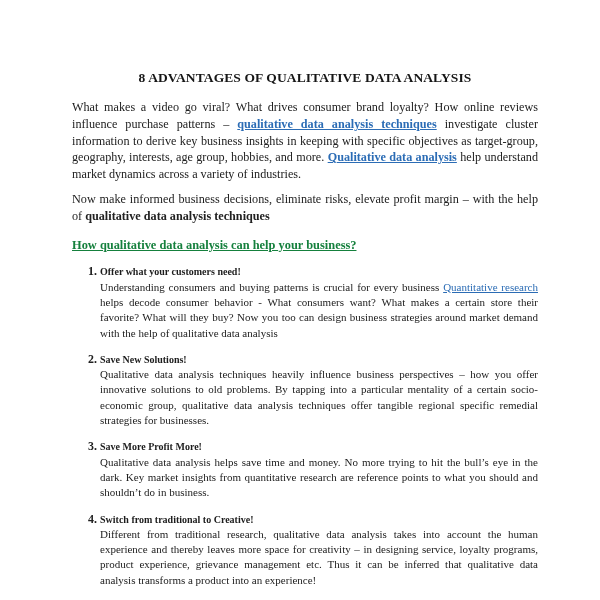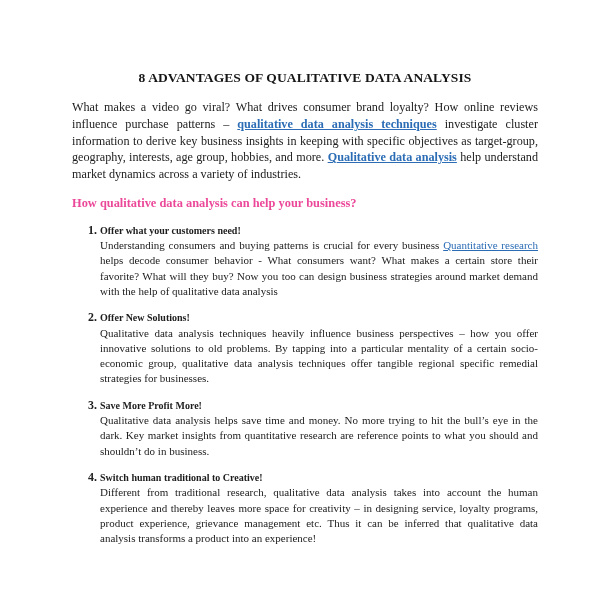--- a/index.html
+++ b/index.html
@@ -39,21 +39,22 @@
     color: #2b6cb5;
     text-decoration: underline;
     cursor: pointer;
   }
   .link.bold { font-weight: 700; }
   .section-heading {
     font-size: 12.4px;
     line-height: 16.8px;
     font-weight: 700;
     margin: 12px 0 11px 0;
-    color: #ec4899;
+    color: #15803d;
+    text-decoration: underline;
   }
   ol.advantages {
     list-style: none;
     margin: 0;
     padding: 0;
   }
   ol.advantages li {
     position: relative;
     padding-left: 28px;
     margin-bottom: 11px;
@@ -80,44 +81,45 @@
 </style>
 </head>
 <body>
 
 <div class="page">
 
   <h1 class="doc-title">8 ADVANTAGES OF QUALITATIVE DATA ANALYSIS</h1>
 
   <p class="para"><span>What makes a video go viral? What drives consumer brand loyalty? How online reviews influence purchase patterns – </span><a href="#" class="link bold">qualitative data analysis techniques</a><span> investigate cluster information to derive key business insights in keeping with specific objectives as target-group, geography, interests, age group, hobbies, and more. </span><a href="#" class="link bold">Qualitative data analysis</a><span> help understand market dynamics across a variety of industries.</span></p>
 
+  <p class="para cta"><span>Now make informed business decisions, eliminate risks, elevate profit margin – with the help of </span><span class="bold">qualitative data analysis techniques</span></p>
 
   <h2 class="section-heading">How qualitative data analysis can help your business?</h2>
 
   <ol class="advantages">
 
     <li>
       <span class="li-num">1.</span>
       <div class="li-heading">Offer what your customers need!</div>
       <div class="li-body"><span>Understanding consumers and buying patterns is crucial for every business </span><a href="#" class="link">Quantitative research</a><span> helps decode consumer behavior - What consumers want? What makes a certain store their favorite? What will they buy? Now you too can design business strategies around market demand with the help of qualitative data analysis</span></div>
     </li>
 
     <li>
       <span class="li-num">2.</span>
-      <div class="li-heading">Offer New Solutions!</div>
+      <div class="li-heading">Save New Solutions!</div>
       <div class="li-body">Qualitative data analysis techniques heavily influence business perspectives – how you offer innovative solutions to old problems. By tapping into a particular mentality of a certain socio-economic group, qualitative data analysis techniques offer tangible regional specific remedial strategies for businesses.</div>
     </li>
 
     <li>
       <span class="li-num">3.</span>
       <div class="li-heading">Save More Profit More!</div>
       <div class="li-body">Qualitative data analysis helps save time and money. No more trying to hit the bull’s eye in the dark. Key market insights from quantitative research are reference points to what you should and shouldn’t do in business.</div>
     </li>
 
     <li>
       <span class="li-num">4.</span>
-      <div class="li-heading">Switch human traditional to Creative!</div>
+      <div class="li-heading">Switch from traditional to Creative!</div>
       <div class="li-body">Different from traditional research, qualitative data analysis takes into account the human experience and thereby leaves more space for creativity – in designing service, loyalty programs, product experience, grievance management etc. Thus it can be inferred that qualitative data analysis transforms a product into an experience!</div>
     </li>
 
   </ol>
 
 </div>
 
 </body></html>

